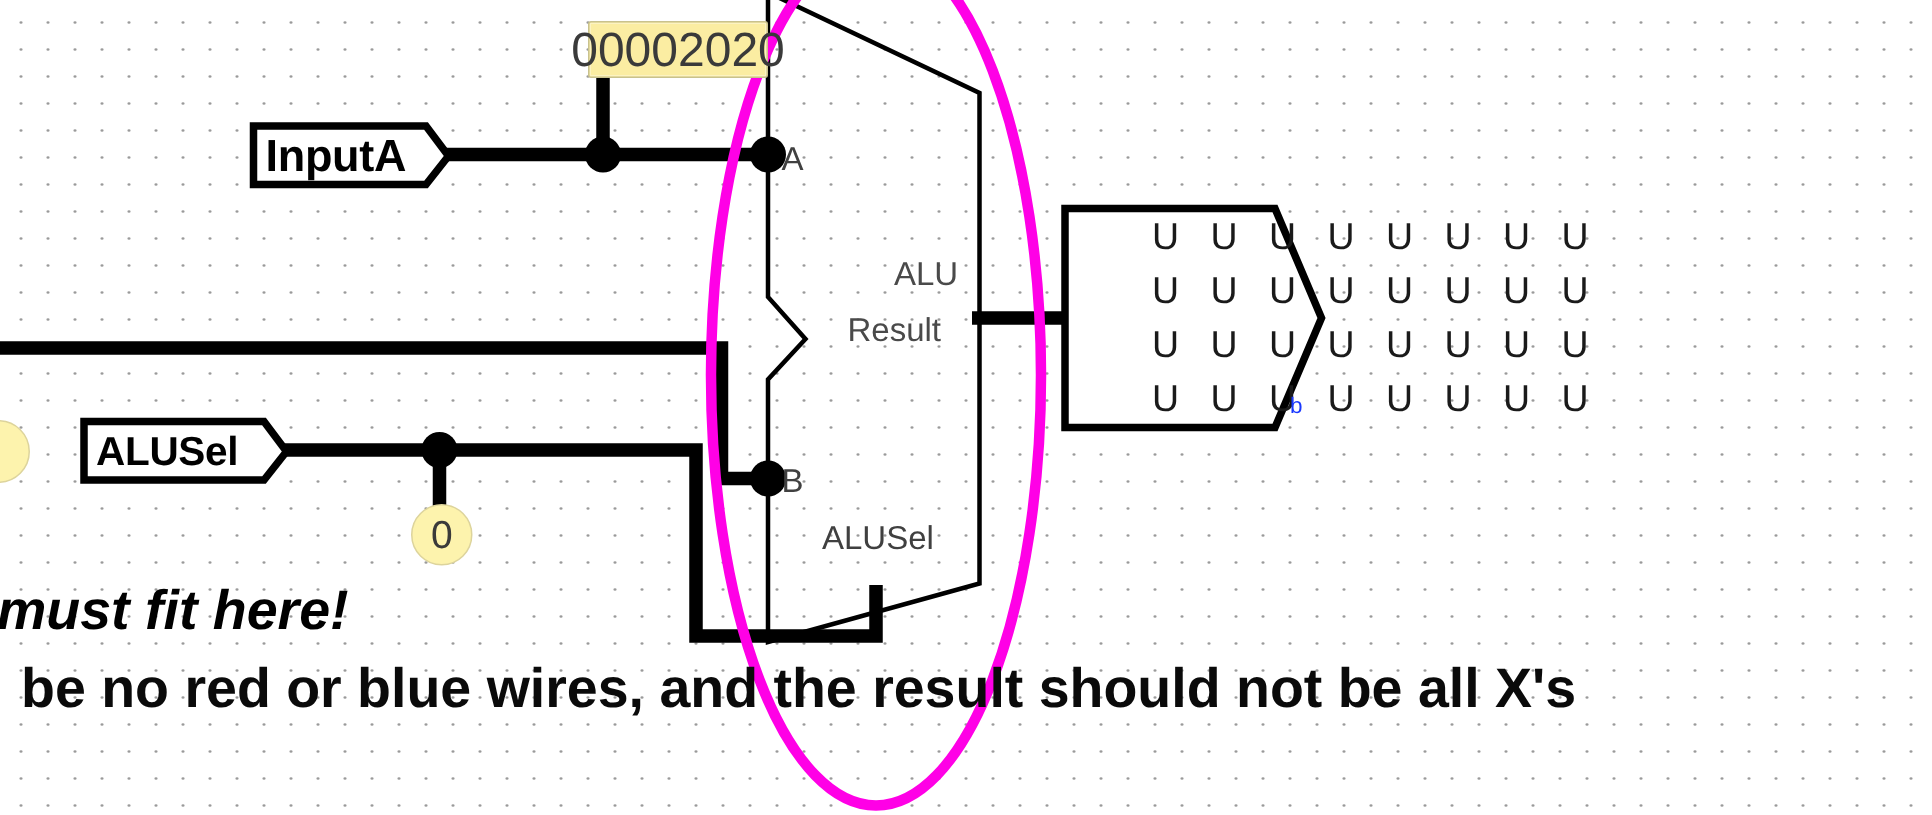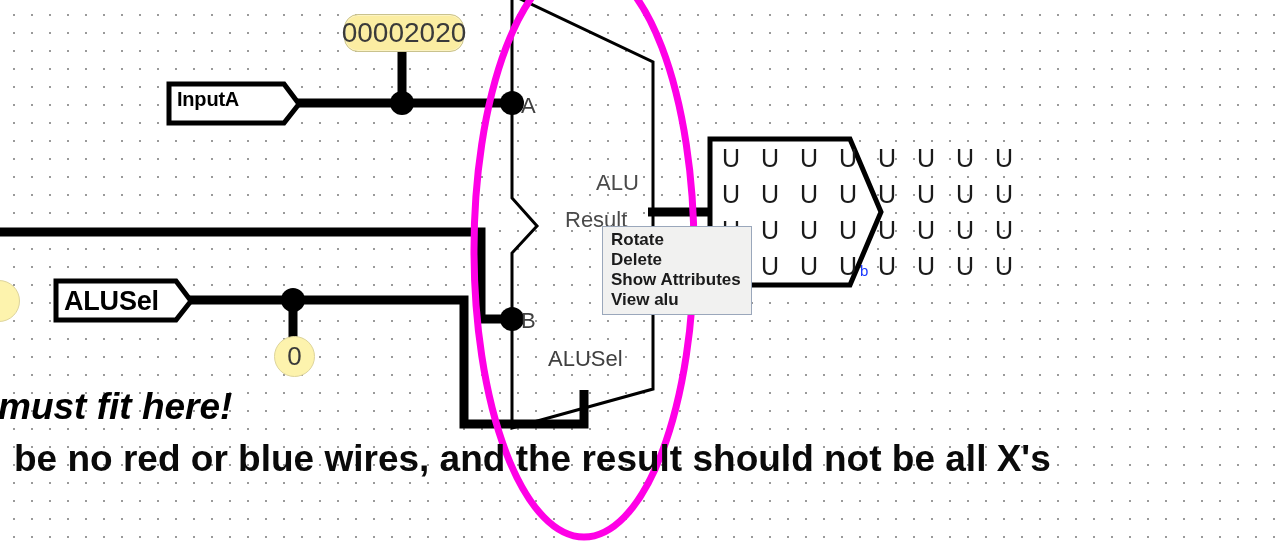--- a/index.html
+++ b/index.html
@@ -17,49 +17,51 @@
     background-size:18px 18px;
     background-position:5px 6px;
   }
   .layer{position:absolute;left:0;top:0;width:1288px;height:543px;}
   svg.layer{overflow:visible;}
 
   
   .abs{position:absolute;white-space:nowrap;}
 
   .pin-label{
-    font-size:20px;font-weight:bold;color:#000000;
+    font-size:30px;font-weight:bold;color:#000000;
     letter-spacing:-0.2px;
   }
   .port-label{
     font-size:22px;color:#404040;font-weight:normal;
   }
   .alu-caption{
     font-size:22px;color:#4a4a4a;text-align:center;line-height:19px;
   }
   .probe-out-label{
     font-size:30px;font-weight:bold;color:#0000f0;letter-spacing:0px;
   }
   .probe-bits{
     font-size:25px;color:#1a1a1a;line-height:36px;letter-spacing:7px;
     font-family:"Liberation Sans", sans-serif;
+    margin-left:46px;
   }
   .probe-base{
     font-size:15px;color:#1a39ff;
   }
 
   .value-pill{
     position:absolute;
     background:#fbeda2;
     border:1px solid #c9c28d;
-    border-radius:14px;
+    border-radius:2px;
     color:#3a3a3a;
-    font-size:28px;
+    font-size:32px;
     display:flex;align-items:center;justify-content:center;
     box-shadow:0 0 0 1px rgba(255,255,255,0.35) inset;
+    margin-left:48px;
   }
   .value-bubble{
     position:absolute;
     background:#fdf3ad;
     border:1px solid #ddd49c;
     border-radius:50%;
     color:#3a3a3a;
     font-size:26px;
     display:flex;align-items:center;justify-content:center;
   }
@@ -150,20 +152,14 @@
   <div class="abs probe-bits" style="left:722px;top:140px;">U U U U U U U U</div>
   <div class="abs probe-bits" style="left:722px;top:176px;">U U U U U U U U</div>
   <div class="abs probe-bits" style="left:722px;top:212px;">U U U U U U U U</div>
   <div class="abs probe-bits" style="left:722px;top:248px;">U U U U U U U U</div>
   <div class="abs probe-base" style="left:860px;top:262px;">b</div>
 
 
   <div class="note-bold" style="left:-2px;top:386px;">must fit here!</div>
   <div class="note-plain" style="left:14px;top:438px;font-weight:bold;">be no red or blue wires, and the result should not be all X's</div>
 
-  <div id="context-menu">
-    <div class="mi">Rotate</div>
-    <div class="mi">Delete</div>
-    <div class="mi">Show Attributes</div>
-    <div class="mi">View alu</div>
-  </div>
 
 </div>
 
 </body></html>

